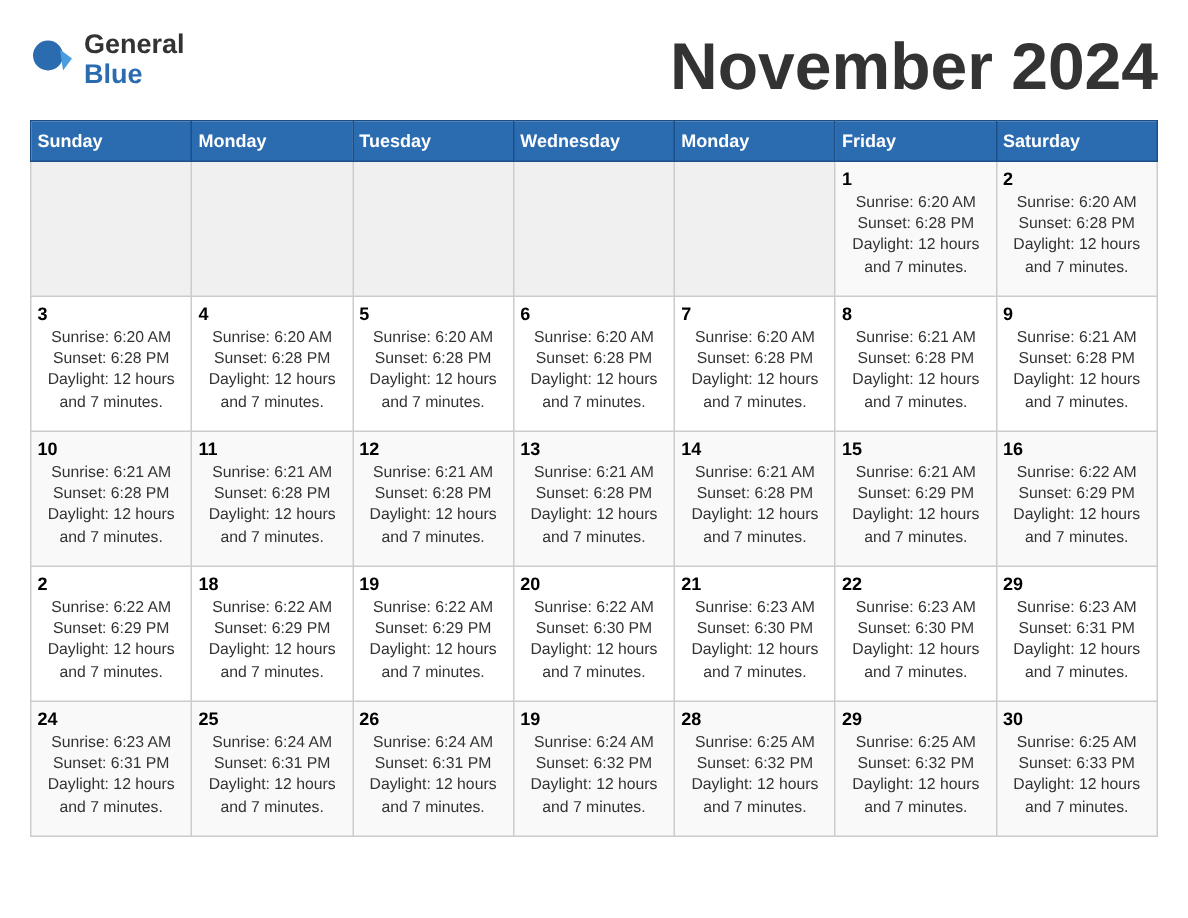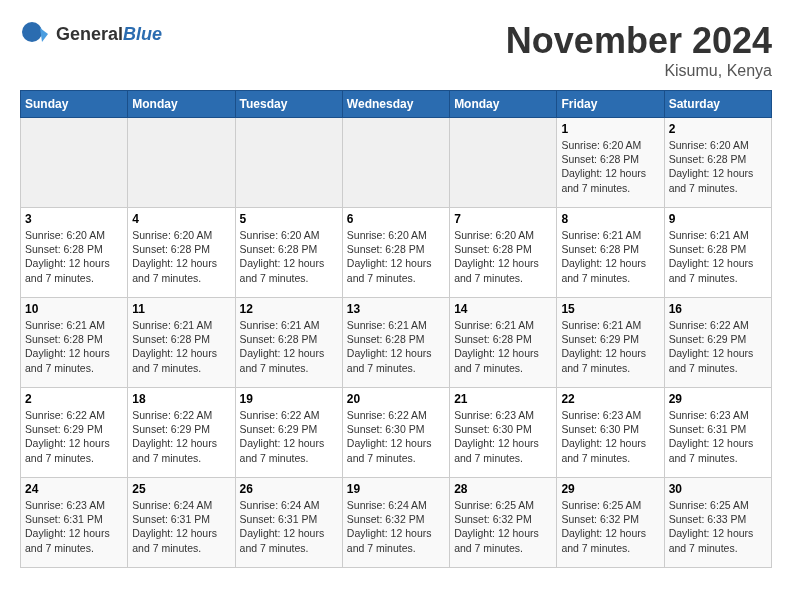--- a/index.html
+++ b/index.html
@@ -16,43 +16,42 @@
       align-items: flex-start;
       margin-bottom: 10px;
     }
     .logo {
       display: flex;
       align-items: center;
       gap: 6px;
     }
     .logo-text {
       display: flex;
-      flex-direction: row;
+      flex-direction: column;
       line-height: 1.1;
     }
     .logo-general {
       font-size: 18px;
       font-weight: bold;
       color: #333;
     }
     .logo-blue {
       font-size: 18px;
       font-weight: bold;
       color: #2b6cb0;
-      font-style: italic;
     }
     .logo-icon {
       width: 30px;
       height: 30px;
     }
     .title-block {
       text-align: right;
     }
     .month-title {
-      font-size: 36px;
+      font-size: 44px;
       font-weight: bold;
       color: #333;
     }
     .location {
       font-size: 16px;
       color: #555;
     }
     .calendar {
       width: 100%;
       border-collapse: collapse;
@@ -84,20 +83,21 @@
     .day-number {
       font-weight: bold;
       font-size: 12px;
       margin-bottom: 2px;
       display: block;
     }
     .day-info {
       color: #333;
       font-size: 10.5px;
       line-height: 1.35;
+      text-align: center;
     }
     .empty-cell {
       background: #f0f0f0 !important;
     }
   </style>
 </head>
 <body>
 
 <div class="header">
   <div class="logo">
@@ -105,21 +105,20 @@
       <circle cx="12" cy="12" r="10" fill="#2b6cb0"></circle>
       <path d="M20 8 L28 14 L22 22" fill="#4a9de0" stroke="none"></path>
     </svg>
     <div class="logo-text">
       <span class="logo-general">General</span>
       <span class="logo-blue">Blue</span>
     </div>
   </div>
   <div class="title-block">
     <div class="month-title">November 2024</div>
-    <div class="location">Kisumu, Kenya</div>
   </div>
 </div>
 
 <table class="calendar">
   <thead>
     <tr>
     <th>Sunday</th>
         <th>Monday</th>
         <th>Tuesday</th>
         <th>Wednesday</th>

